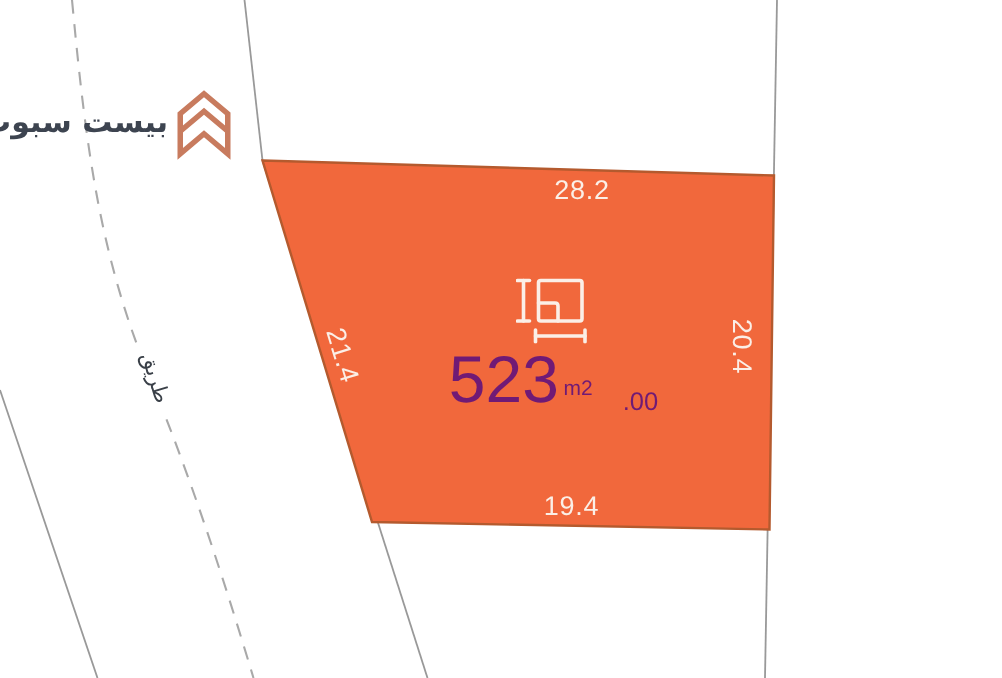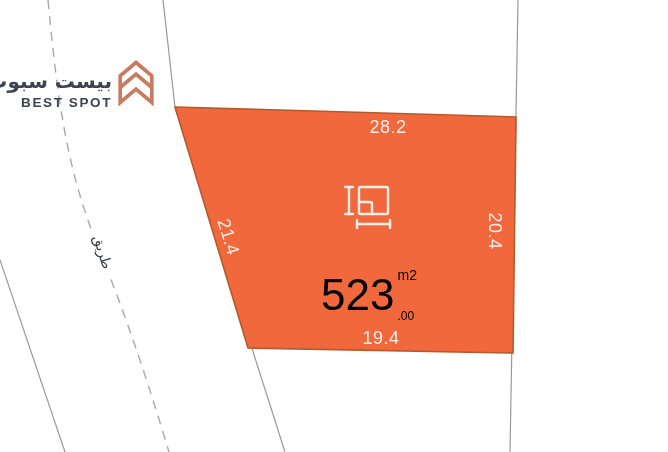--- a/index.html
+++ b/index.html
@@ -15,26 +15,26 @@
   .lbl.rot73{transform:translate(-50%,-50%) rotate(73deg);}
   .lbl.rot90{transform:translate(-50%,-50%) rotate(90deg);}
   .road-lbl{
     position:absolute;left:103px;top:252px;
     transform:translate(-50%,-50%) rotate(73deg);
     color:#3A4048;font-size:14px;background:#ffffff;padding:3px 8px;
     font-family:"DejaVu Sans", sans-serif;white-space:nowrap;
   }
   .area{
     position:absolute;left:369px;top:254px;transform:translate(-50%,-50%);
-    display:flex;align-items:center;color:#000000;line-height:1;margin-top:40px;
+    display:flex;align-items:flex-end;color:#701a75;line-height:1;
   }
   .area .big{font-size:44px;letter-spacing:0;}
-  .area .side{display:flex;flex-direction:column;align-items:flex-start;margin-left:3px;padding-top:1px;gap:20px;}
+  .area .side{display:flex;align-items:flex-start;margin-left:3px;padding-top:1px;gap:20px;}
   .area .unit{font-size:14px;}
-  .area .dec{font-size:12px;margin-top:8px;}
+  .area .dec{font-size:17px;margin-top:8px;}
   .area-icon{position:absolute;left:344px;top:183px;}
   .logo-text{
     position:absolute;left:8px;top:69px;width:104px;
     display:flex;flex-direction:column;align-items:flex-end;
   }
   .logo-ar{
     font-family:"DejaVu Sans", sans-serif;direction:rtl;
     color:#3D4450;font-size:20px;font-weight:bold;line-height:24px;white-space:nowrap;
   }
   .logo-en{
@@ -83,21 +83,20 @@
     <span class="side">
       <span class="unit">m2</span>
       <span class="dec">.00</span>
     </span>
   </div>
 
   <div class="road-lbl">طريق</div>
 
   <div class="logo-text">
     <div class="logo-ar">بيست سبوت</div>
-    <div class="logo-en">BEST SPOT</div>
   </div>
   <svg class="logo-mark" width="40" height="58" viewBox="0 0 48 62">
     <g stroke="#C87B5E" stroke-width="4.4" fill="none" stroke-linejoin="miter">
       <path d="M5,52 L5,20 L24,4 L43,20 L43,52 L24,36 Z"></path>
       <path d="M5,34 L24,18 L43,34"></path>
     </g>
   </svg>
 
 </div>
 

